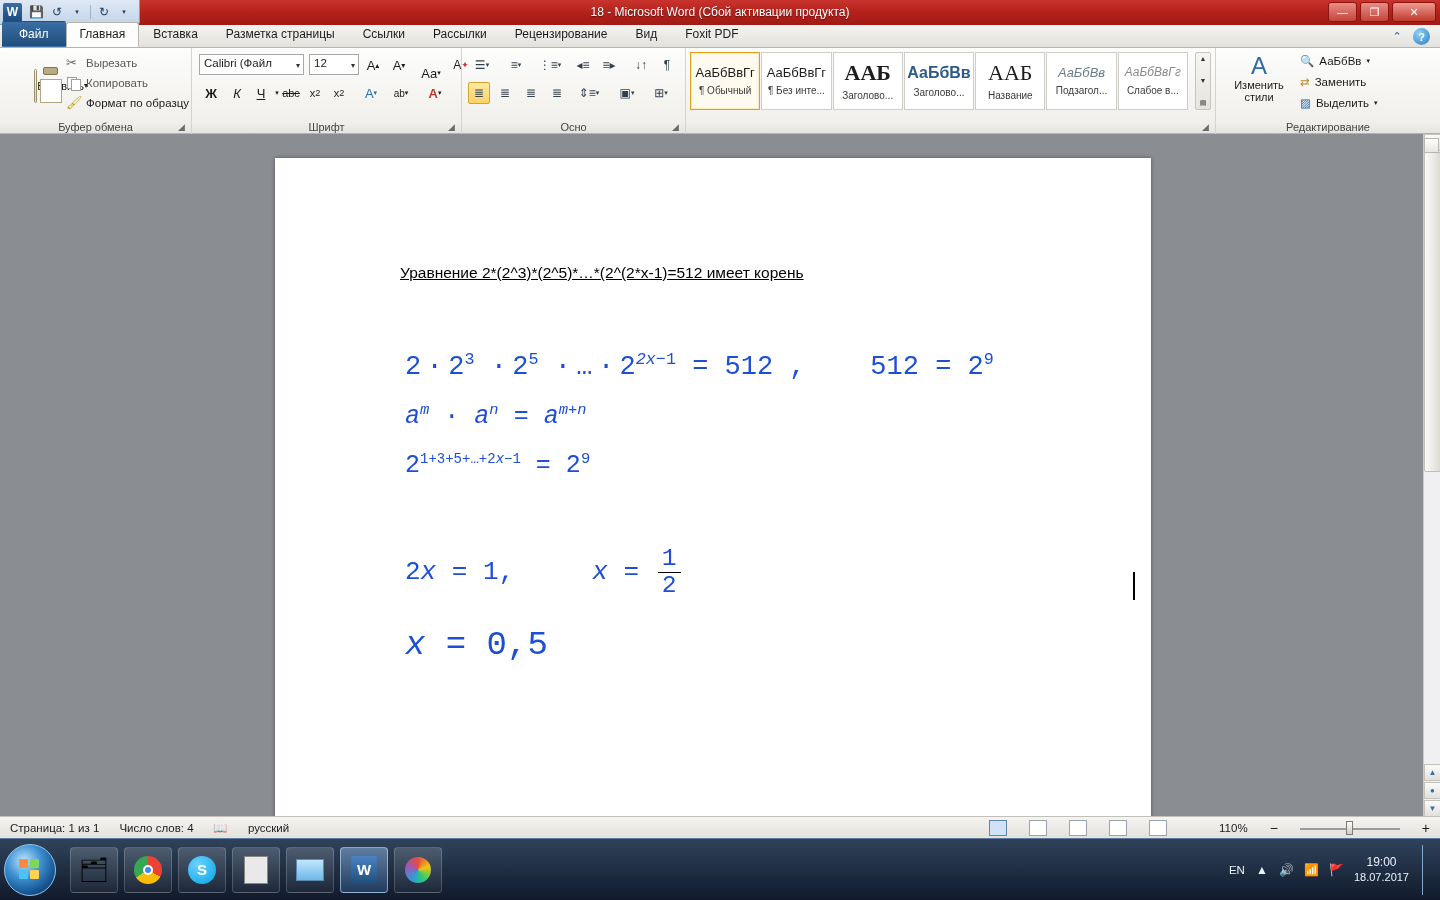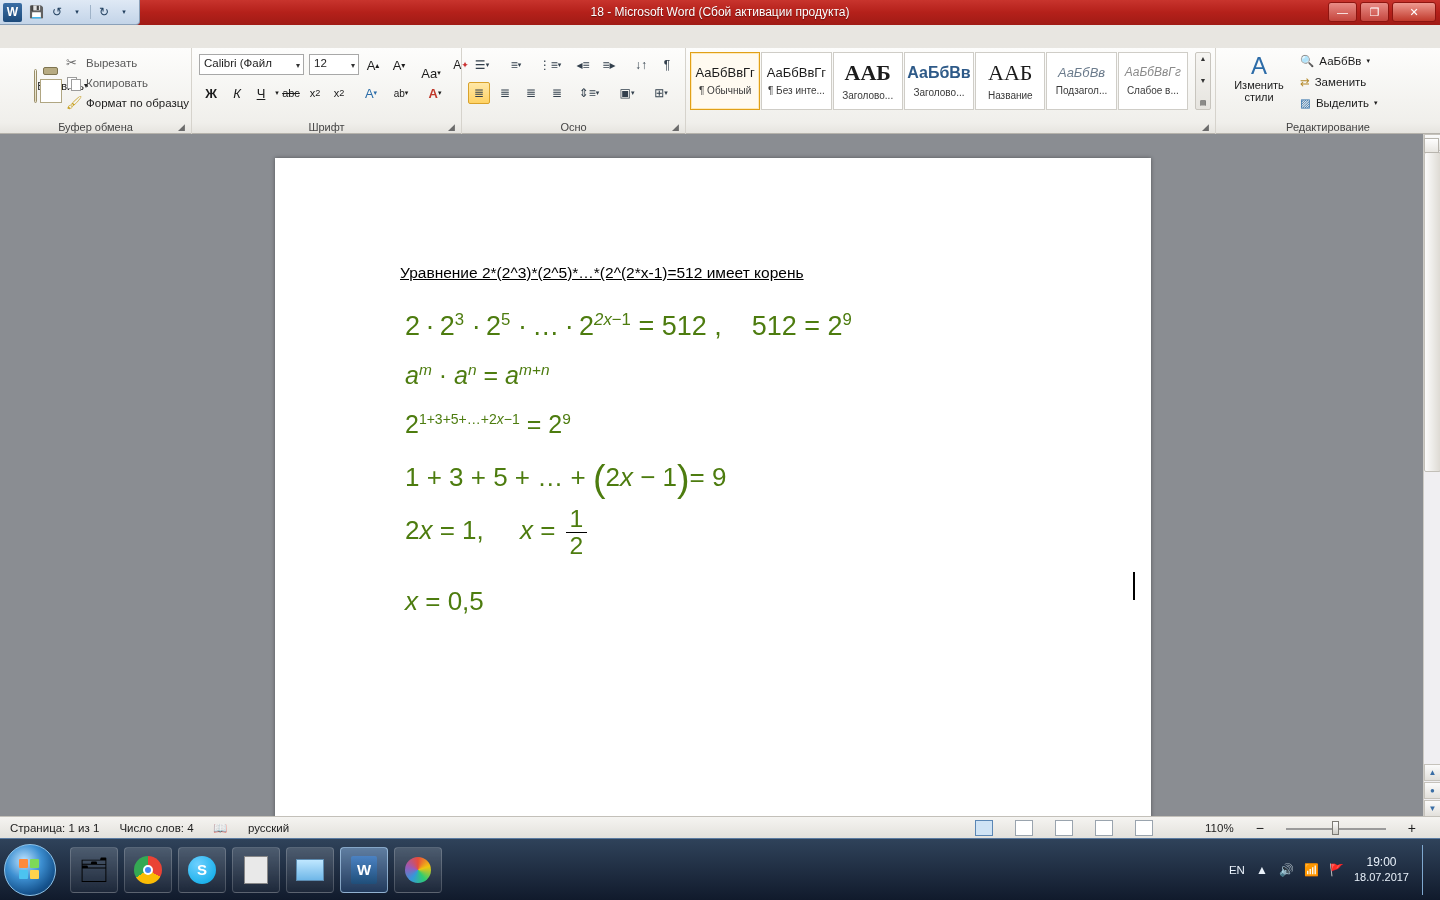--- a/index.html
+++ b/index.html
@@ -248,22 +248,23 @@
     background: #fff; box-shadow: 0 0 4px rgba(0,0,0,.4);
   }
   .doc-title {
     position: absolute; left: 125px; top: 106px;
     font-family: "Liberation Sans", sans-serif;
     font-size: 15.5px; color: #000; text-decoration: underline;
     white-space: nowrap;
   }
   .eq {
     position: absolute;
-    font-family: Liberation Sans, sans-serif;
-    color: #4d7c0f;
+    font-family: Liberation Mono, monospace;
+    color: #1d4ed8;
+    margin-top: 40px;
   }
   .eq sup, .eq sub { font-size: 62%; }
   .ital { font-style: italic; }
   .frac {
     display: inline-block; vertical-align: middle;
     text-align: center; font-size: 0.95em; line-height: 1.05;
     margin: 0 3px;
   }
   .frac .num { display: block; padding: 0 4px; }
   .frac .den { display: block; border-top: 1.3px solid #000; padding: 0 4px; }
@@ -302,21 +303,21 @@
 
   
   .statusbar {
     position: absolute; bottom: 62px; left: 0; width: 1440px; height: 22px;
     background: linear-gradient(to bottom, #f5f4f1, #e3e1dc);
     border-top: 1px solid #c3c0b9;
     display: flex; align-items: center;
     font-size: 11.5px; color: #1c1c1c;
   }
   .sb-item { padding: 0 10px; white-space: nowrap; }
-  .sb-right { margin-left: auto; display: flex; align-items: center; gap: 22px; padding-right: 24px; }
+  .sb-right { margin-left: auto; display: flex; align-items: center; gap: 22px; padding-right: 10px; }
   .viewbtn {
     width: 18px; height: 16px; border: 1px solid #9aa4ae; background: #fff;
     display: inline-block; position: relative;
   }
   .viewbtn.active { background: #cfe3f5; border-color: #5b87b5; }
   .zoomslider {
     width: 100px; height: 14px; position: relative; display: flex; align-items: center;
   }
   .zs-track { position: absolute; left: 0; right: 0; top: 7px; height: 2px; background: #9a9a9a; }
   .zs-thumb {
@@ -377,20 +378,35 @@
       <div class="qat-btn" style="font-size:7px;">▾</div>
     </div>
     <div class="title-text">18 - Microsoft Word (Сбой активации продукта)</div>
     <div class="win-buttons">
       <div class="win-btn">—</div>
       <div class="win-btn">❐</div>
       <div class="win-btn close">✕</div>
     </div>
   </div>
 
+  <div class="tabbar">
+    <div class="tab file">Файл</div>
+    <div class="tab active">Главная</div>
+    <div class="tab">Вставка</div>
+    <div class="tab">Разметка страницы</div>
+    <div class="tab">Ссылки</div>
+    <div class="tab">Рассылки</div>
+    <div class="tab">Рецензирование</div>
+    <div class="tab">Вид</div>
+    <div class="tab">Foxit PDF</div>
+    <div class="tabbar-right">
+      <div class="circ-icon">⌃</div>
+      <div class="help-icon">?</div>
+    </div>
+  </div>
 
   <div class="ribbon">
 
     <div class="rgroup g-clip">
       <div class="paste-btn">
         <div class="clipboard-ico"></div>
         <div style="margin-top:2px;">Вставить</div>
         <div class="paste-caret">▾</div>
       </div>
       <div class="clip-item a">
@@ -538,32 +554,29 @@
       </div>
 
       <div class="eq" style="left:130px; top:203px; font-size:25px;">
         <span class="ital">a</span><sup><span class="ital">m</span></sup> ·&nbsp;<span class="ital">a</span><sup><span class="ital">n</span></sup> = <span class="ital">a</span><sup><span class="ital">m</span>+<span class="ital">n</span></sup>
       </div>
 
       <div class="eq" style="left:130px; top:252px; font-size:25px;">
         2<sup style="font-size:56%;">1+3+5+…+2<span class="ital">x</span>−1</sup> = 2<sup>9</sup>
       </div>
 
-      <div class="eq" style="left:130px; top:299px; font-size:26px;">
-        1 + 3 + 5 + … + <span class="bigparen">(</span>2<span class="ital">x</span> − 1<span class="bigparen">)</span>= 9
-      </div>
 
       <div class="eq" style="left:130px; top:348px; font-size:26px;">
         2<span class="ital">x</span> = 1,&nbsp;&nbsp;&nbsp;&nbsp; <span class="ital">x</span> =
         <span class="frac">
           <span class="num">1</span><span class="den">2</span>
         </span>
       </div>
 
-      <div class="eq" style="left:130px; top:428px; font-size:26px;">
+      <div class="eq" style="left:130px; top:428px; font-size:34px;">
         <span class="ital">x</span> = 0,5
       </div>
 
       <div class="caret"></div>
     </div>
   </div>
 
   <div class="vscroll">
     <div class="vs-btn">▲</div>
     <div class="vs-thumb"></div>

